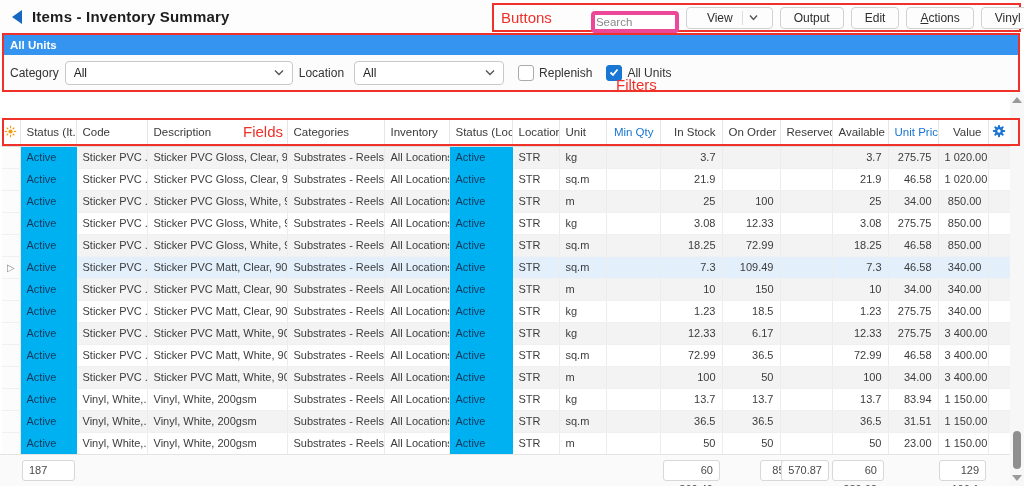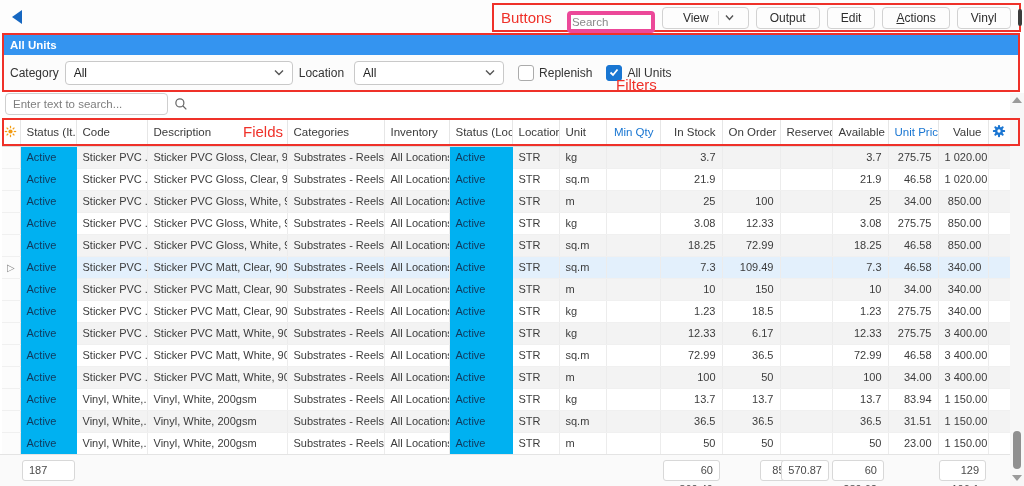--- a/index.html
+++ b/index.html
@@ -12,21 +12,21 @@
   .back-btn { width:0; height:0; border-top:7px solid transparent; border-bottom:7px solid transparent;
               border-right:10px solid #1667c1; margin-left:12px; cursor:pointer; }
   .page-title { font-size:15px; font-weight:bold; color:#1d1d1d; margin-left:10px; letter-spacing:.2px; }
 
   
   .ann-box { border:2px solid #ef3129; position:absolute; z-index:6; }
   .ann-label { color:#ef3129; font-size:15px; white-space:nowrap; }
 
   
   .ann-buttons { left:492px; top:3px; width:529px; height:29px; display:flex; align-items:center; gap:7px; padding:0 7px; background:transparent; }
-  .ann-buttons .ann-label { margin-right:8px; }
+  .ann-buttons .ann-label { margin-right:32px; }
   .tb-search { width:88px; height:22px; border:4px solid #ec4899; border-radius:4px; padding:0 1px; font-size:11.5px; color:#333; outline:none; background:#fff; font-family:inherit;margin-top:8px; }
   .tb-search::placeholder { color:#8a8a8a; }
   .btn { height:22px; background:#fdfdfd; border:1px solid #d2d2d2; border-radius:4px; font-size:12px; color:#2e2e2e;
          display:flex; align-items:center; justify-content:center; padding:0 13px; cursor:pointer; white-space:nowrap; }
   .btn-split { padding:8px; }
   .btn-split .split-main { padding:0 9px 0 12px; }
   .btn-split .split-div { width:1px; height:14px; background:#ddd; }
   .btn-split .split-arrow { padding:0 6px; display:flex; align-items:center; }
   .actions-label { display:block; }
   .actions-label::first-letter { text-decoration:underline; }
@@ -98,20 +98,21 @@
   col.w-unit{width:47px} col.w-minqty{width:54px} col.w-instock{width:62px} col.w-onorder{width:58px}
   col.w-reserved{width:52px} col.w-avail{width:56px} col.w-uprice{width:50px} col.w-value{width:50px} col.w-gear{width:22px}
 </style>
 </head>
 <body>
 
 <div class="app">
 
   <div class="topbar">
     <div class="back-btn"></div>
+    <div class="page-title">Items - Inventory Summary</div>
   </div>
 
   <div class="ann-box ann-buttons">
     <span class="ann-label">Buttons</span>
     <input class="tb-search" placeholder="Search" style="">
     <div class="btn btn-split">
       <span class="split-main">View</span>
       <span class="split-div"></span>
       <span class="split-arrow">
         <svg width="9" height="7" viewBox="0 0 9 7">
@@ -160,29 +161,20 @@
           <svg width="10" height="9" viewBox="0 0 10 9">
               <polyline points="1.5,4.5 4,7 8.5,1.5" fill="none" stroke="#fff" stroke-width="1.8"></polyline>
             </svg>
         </span>
         <span class="flt-label">All Units</span>
       </div>
       <span class="ann-label filters-label">Filters</span>
     </div>
   </div>
 
-  <div class="quick-search">
-    <input placeholder="Enter text to search..." style="">
-    <span class="qs-icon">
-      <svg width="14" height="14" viewBox="0 0 15 15">
-          <circle cx="6.3" cy="6.3" r="4.3" fill="none" stroke="#666" stroke-width="1.3"></circle>
-          <line x1="9.6" y1="9.6" x2="13.2" y2="13.2" stroke="#666" stroke-width="1.3"></line>
-        </svg>
-    </span>
-  </div>
 
   <div class="grid">
     <table>
       <colgroup>
         <col class="w-gutter">
           <col class="w-status">
           <col class="w-code">
           <col class="w-desc">
           <col class="w-cat">
         <col class="w-inv">

